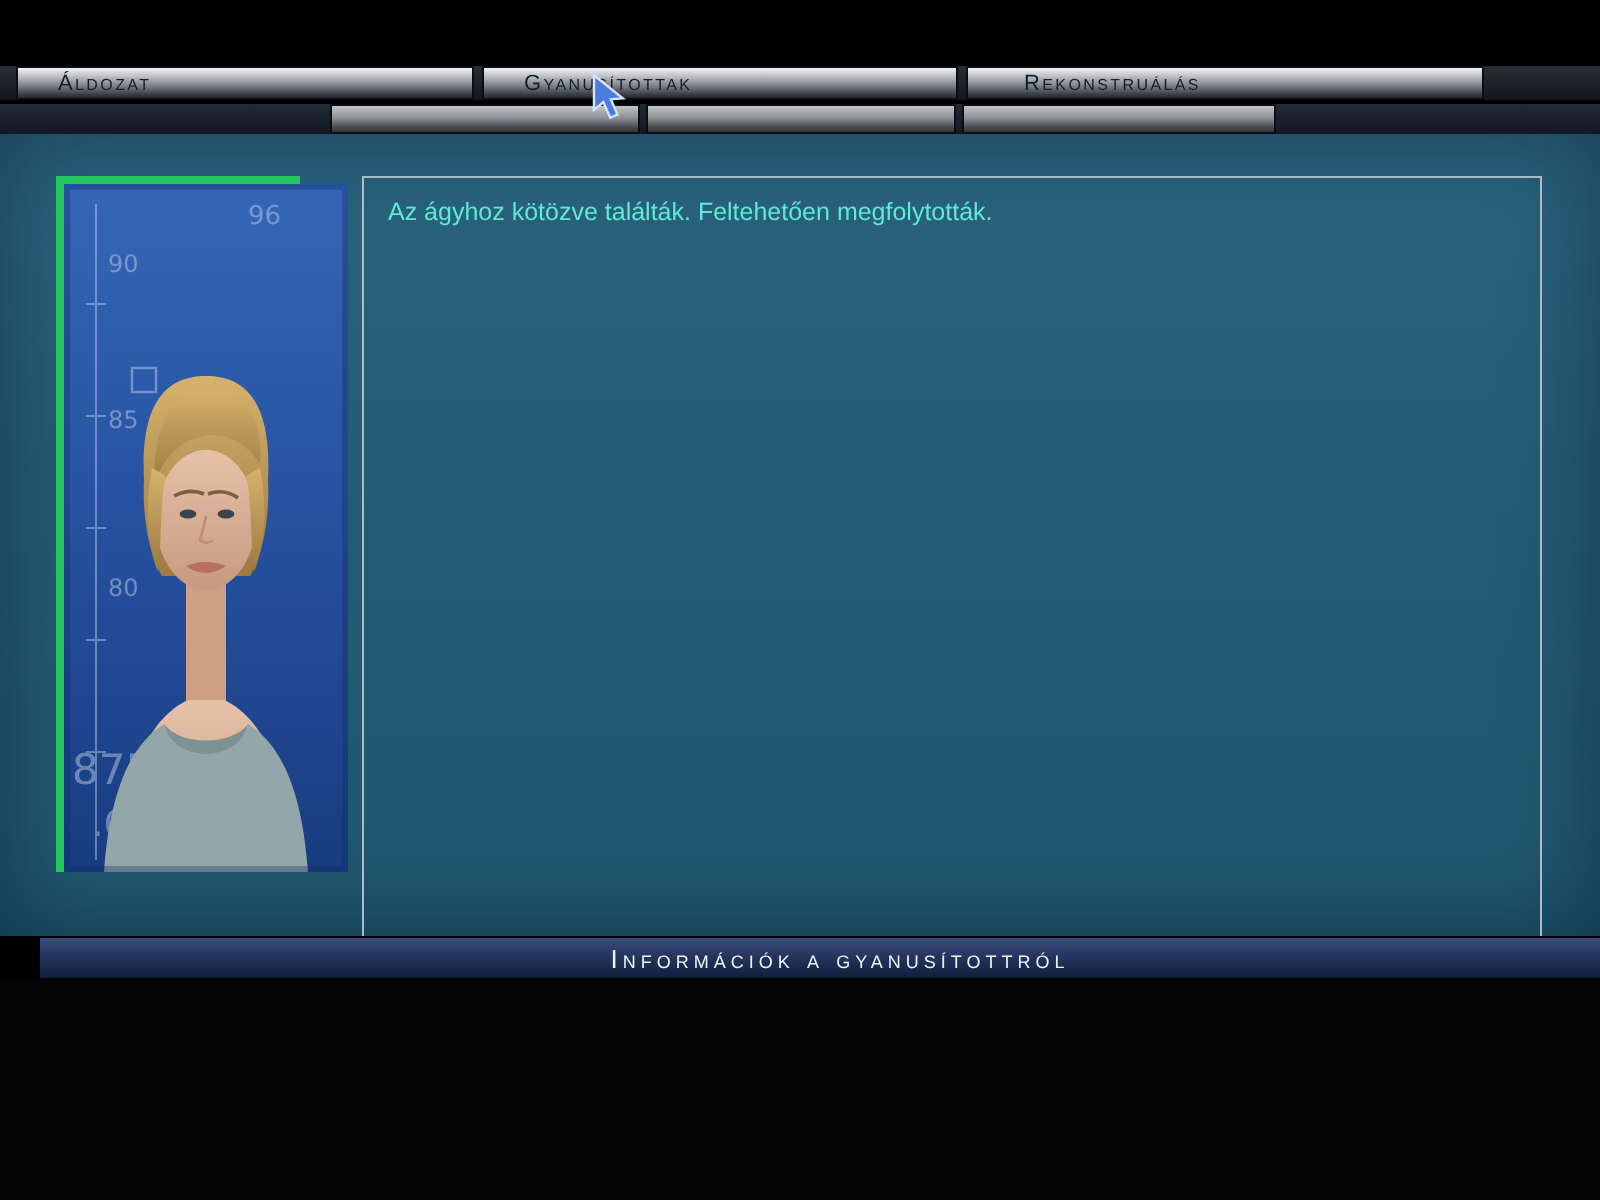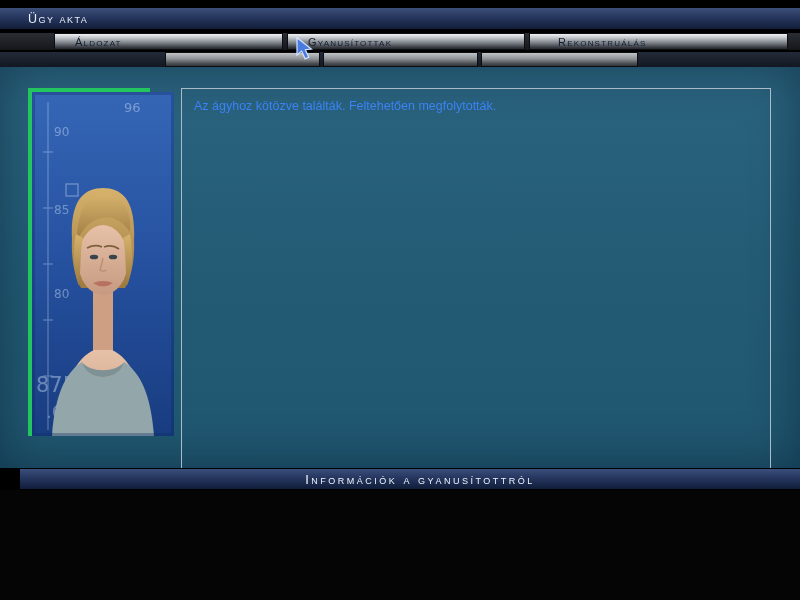--- a/index.html
+++ b/index.html
@@ -22,21 +22,21 @@
   }
 
   
   .tabrow-back { position:absolute; left:0; top:33px; width:800px; height:17px;
     background:linear-gradient(180deg,#2a2e34,#14161a); }
   .tab-metal {
     position:absolute; top:33px; height:17px;
     background:linear-gradient(180deg,#f0f1f2 0%,#c3c7cb 25%,#7e848a 58%,#3a3e44 88%,#24282c 100%);
     border:1px solid #0b0d10;
     display:flex; align-items:center; padding-left:20px;
-    color:#111c2e; font-size:11px; letter-spacing:1.2px; cursor:pointer;margin-left:46px;
+    color:#111c2e; font-size:11px; letter-spacing:1.2px; cursor:pointer;
   }
   .tab1 { left:8px;  width:229px; }
   .tab2 { left:241px; width:238px; }
   .tab3 { left:483px; width:259px;padding-left:28px; }
 
   
   .subtab-back { position:absolute; left:0; top:52px; width:800px; height:15px;
     background:linear-gradient(180deg,#232b38,#121822); }
   .subtab {
     position:absolute; top:52px; height:15px;
@@ -61,21 +61,21 @@
     background:linear-gradient(180deg,#2b647f 0%,#245c76 45%,#1f566f 100%);
     box-shadow:inset 0 0 48px rgba(0,18,36,.45);
   }
   .photo {
     position:absolute; left:28px; top:88px; width:122px; height:348px;
     border:4px solid #22c55e; background:#fdba74;
   }
   .textbox {
     position:absolute; left:181px; top:88px; width:590px; height:393px;
     border:1px solid #a9bcc8; padding:9px 12px;
-    color:#3b82f6; font-size:12.5px; line-height:1.35;
+    color:#5eead4; font-size:12.5px; line-height:1.35;
   }
   .close-btn {
     position:absolute; left:310px; top:441px; width:187px; height:18px;
     background:linear-gradient(180deg,#f0f1f2 0%,#c3c7cb 25%,#7e848a 58%,#3a3e44 88%,#24282c 100%);
     border:1px solid #0b0d10;
     display:flex; align-items:center; justify-content:center;
     color:#111c2e; font-size:11px; letter-spacing:1.5px; cursor:pointer;
   }
 
   
@@ -91,23 +91,20 @@
   .bottom { position:absolute; left:0; top:490px; width:800px; height:110px; background:#050505; }
 
   
   .cursor { position:absolute; left:295px; top:37px; z-index:50; pointer-events:none; }
 </style>
 </head>
 <body>
 
 <div class="screen">
 
-  <div class="topbar sc">
-    <span>Ügy akta</span>
-  </div>
 
   <div class="tabrow-back"></div>
   <div class="tab-metal tab1 sc">
     <span>Áldozat</span>
   </div>
   <div class="tab-metal tab2 sc">
     <span>Gyanusítottak</span>
   </div>
   <div class="tab-metal tab3 sc">
     <span>Rekonstruálás</span>

